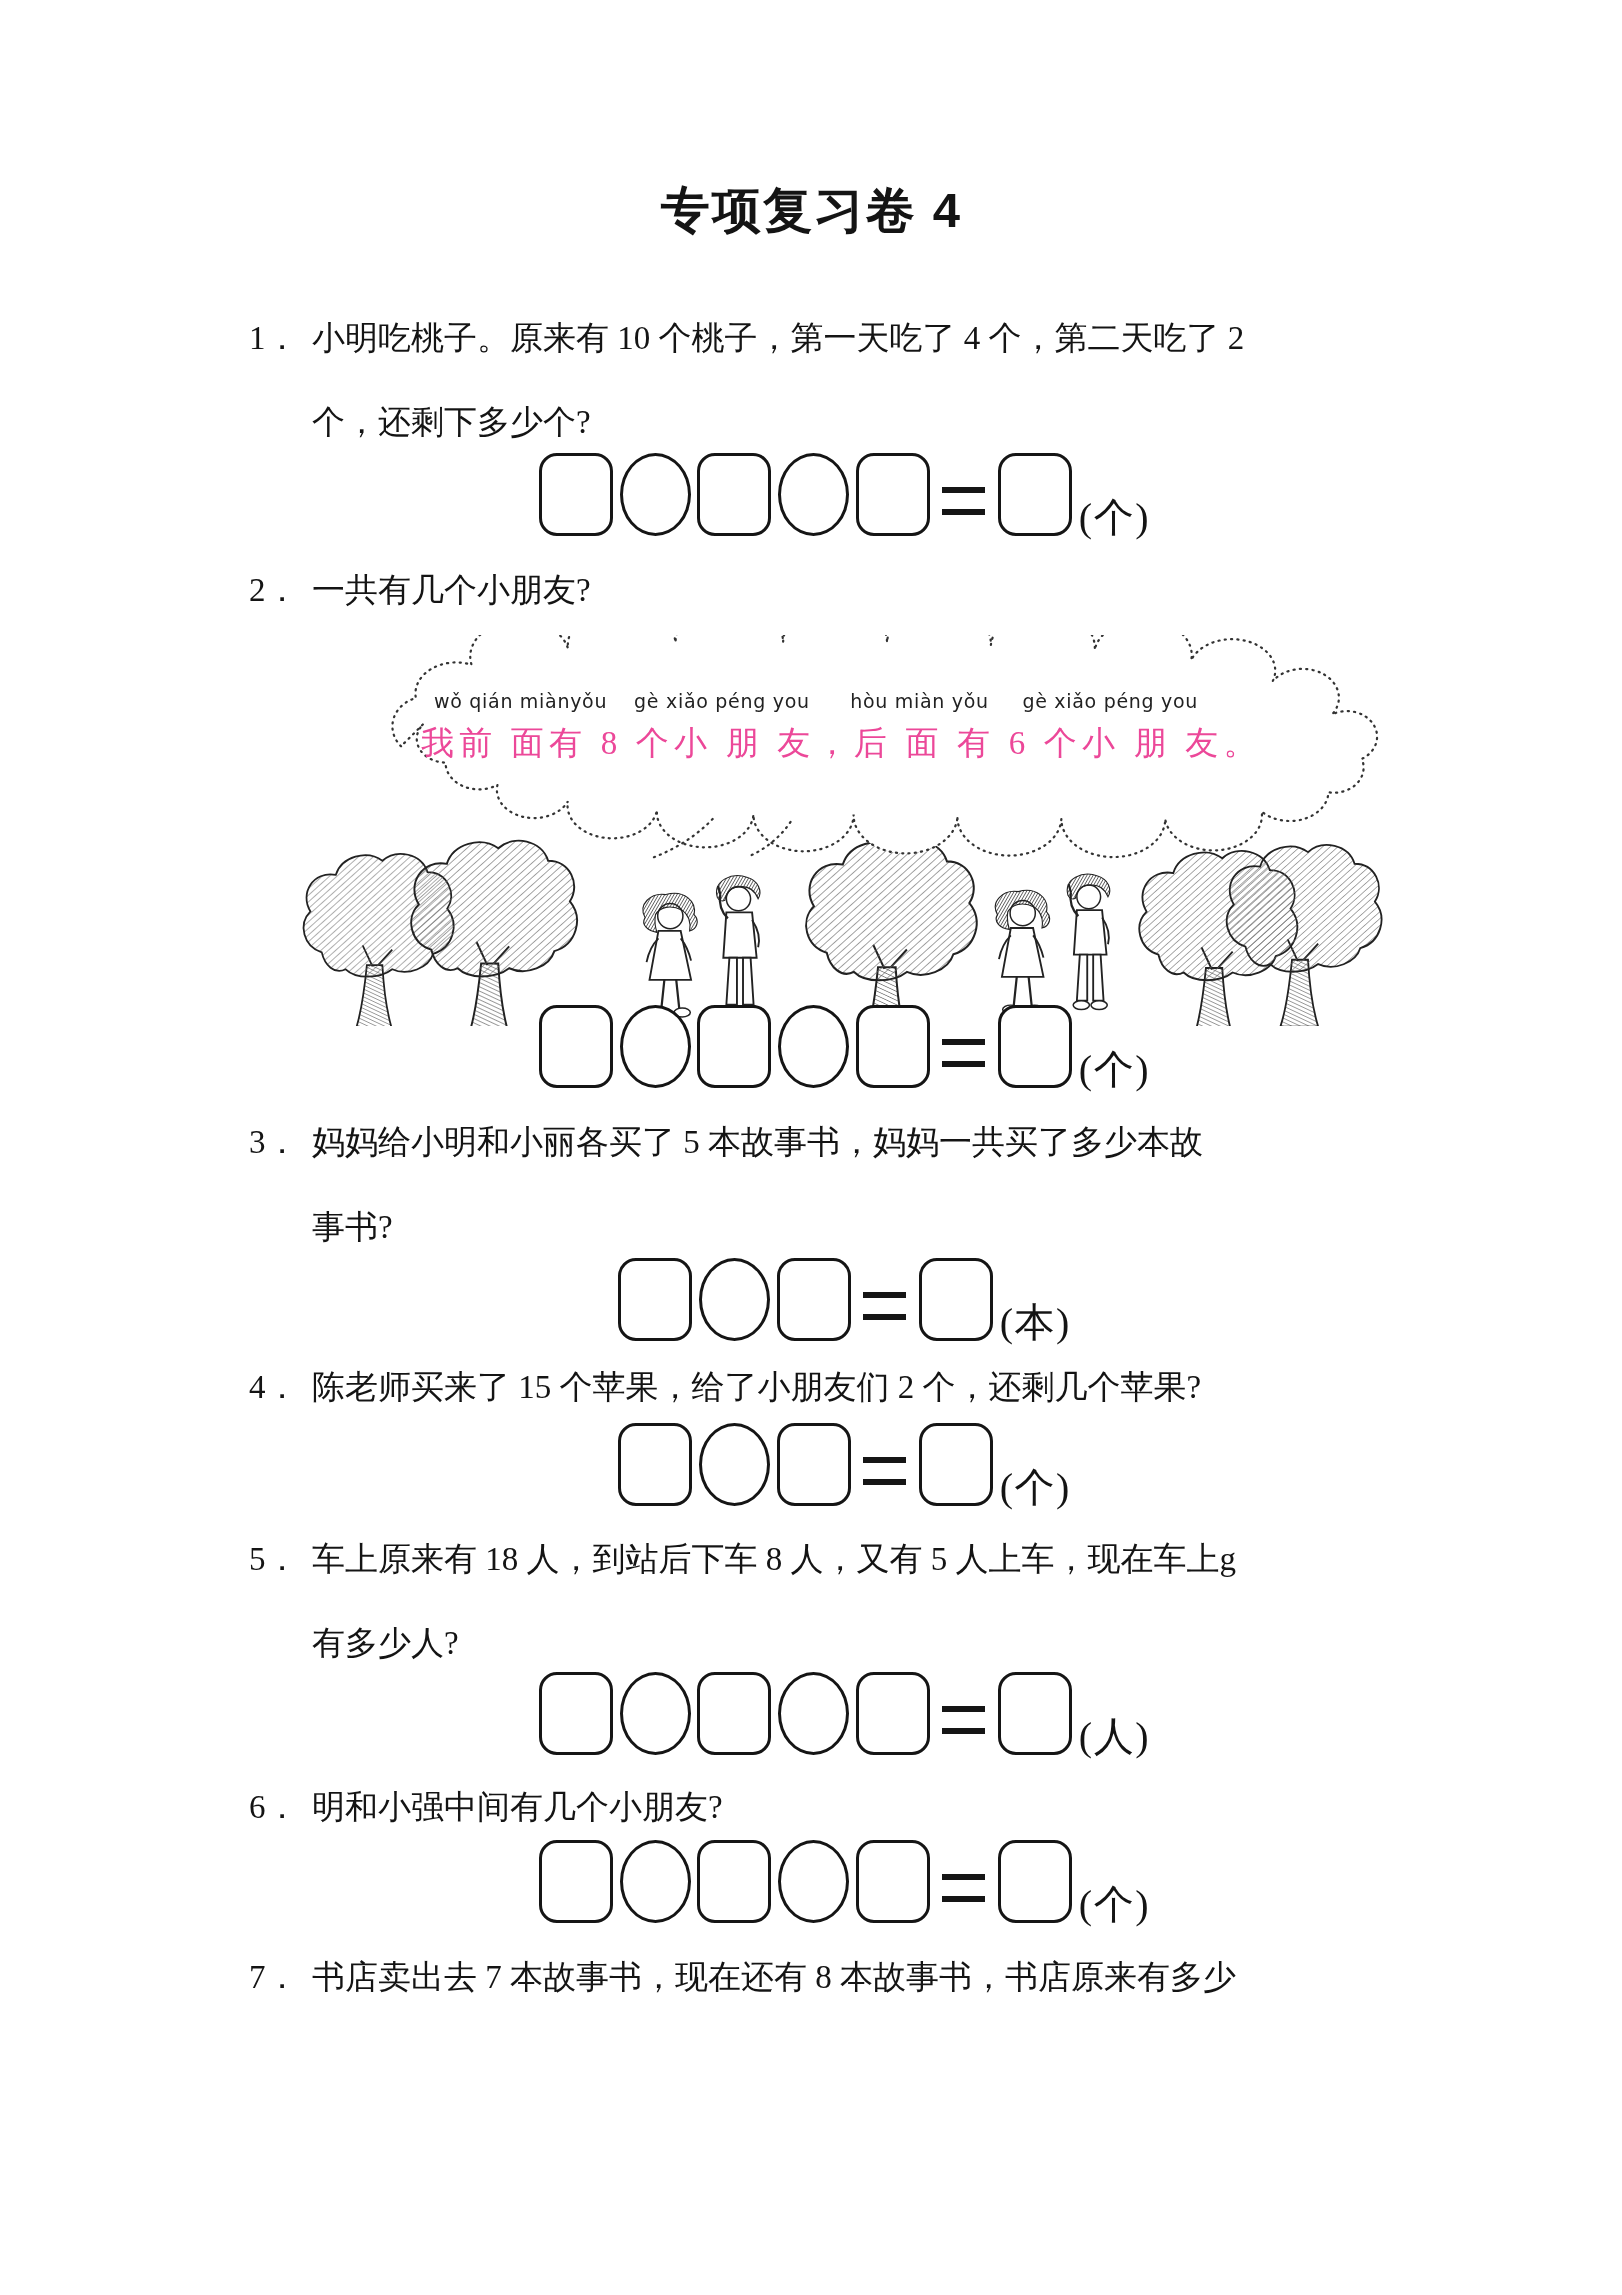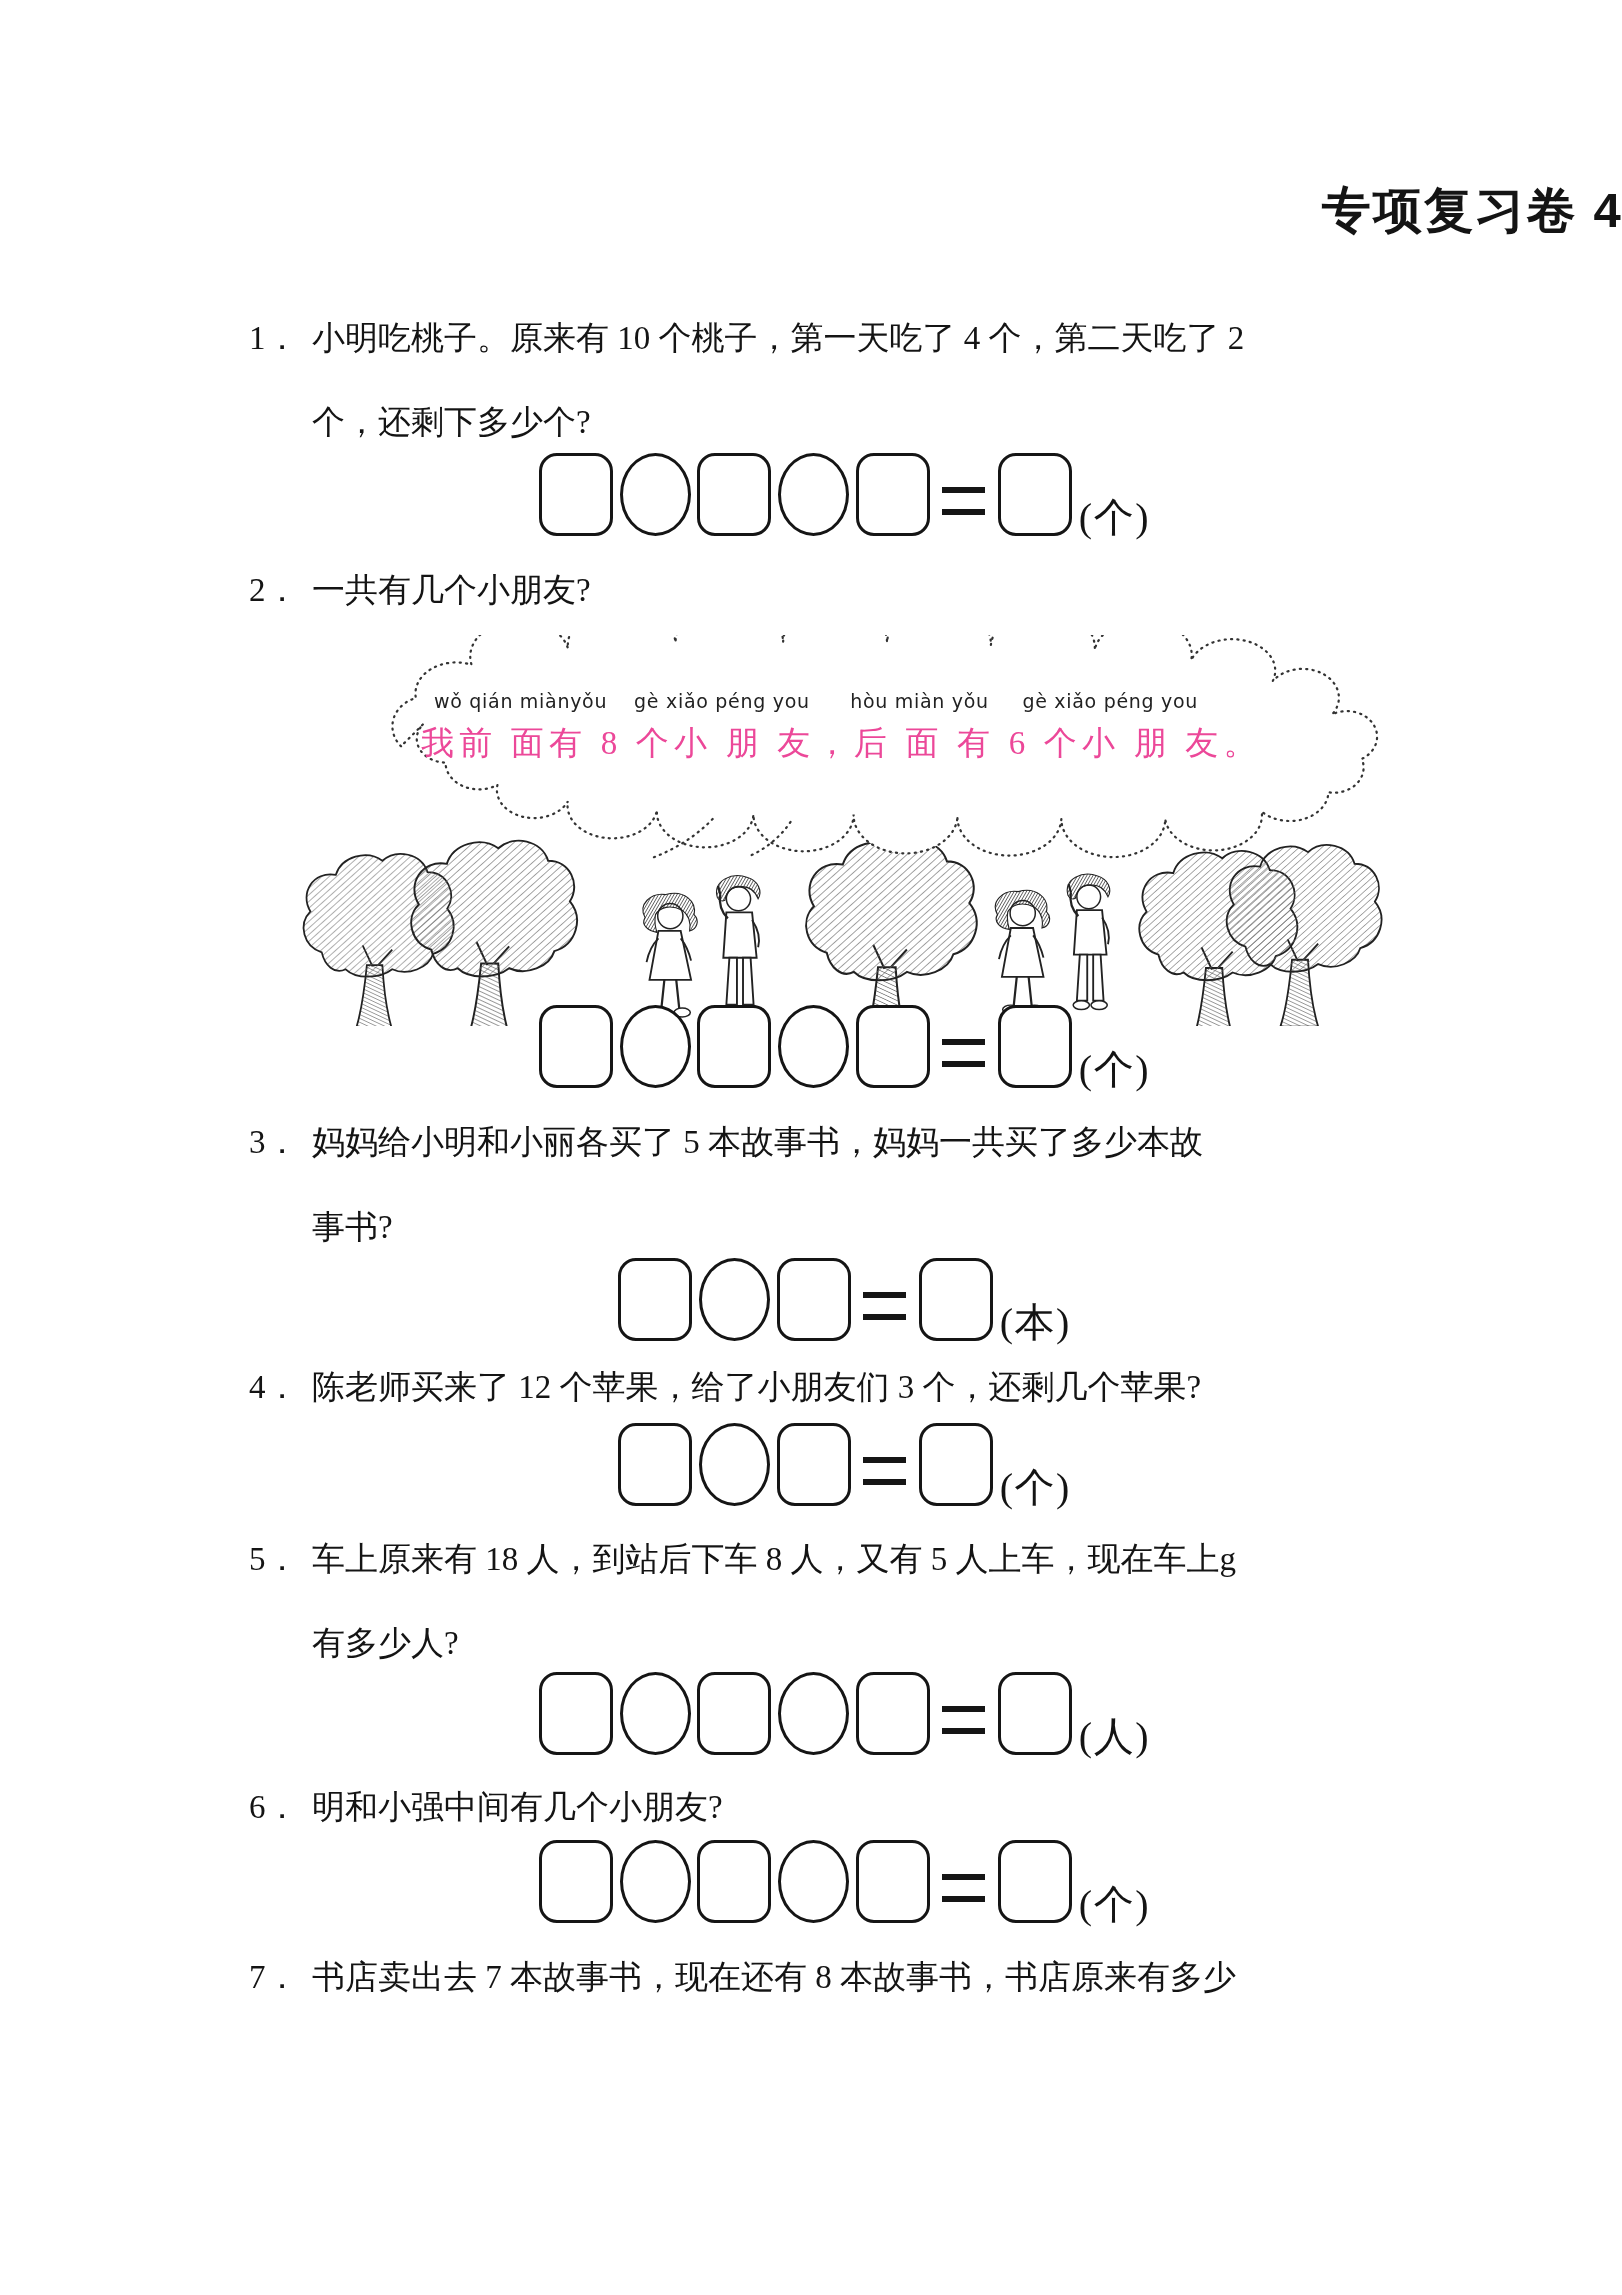--- a/index.html
+++ b/index.html
@@ -2,21 +2,21 @@
 <html style="font-size:12px"><head>
 <meta charset="utf-8">
 <style>
   html,body{margin:0;padding:0;}
   body{
     width:1623px;height:2295px;background:#ffffff;color:#141414;
     font-family:"Liberation Serif","DejaVu Serif",serif;
     overflow:hidden;position:relative;
   }
   .page-title{
-    margin:182px 0 0 0;text-align:right;
+    margin:182px 0 0 0;text-align:center;
     font-family:"Liberation Sans","DejaVu Sans",sans-serif;
     font-weight:900;font-size:49px;line-height:1.15;letter-spacing:2.2px;
   }
   .prob{display:flex;margin:0 223px 0 249px;font-size:33px;line-height:2.55;}
   .prob .num{flex:0 0 63px;}
   .prob .text{flex:1;}
   .line{display:block;}
 
   .eq-row{
     display:flex;justify-content:center;align-items:flex-start;gap:6.7px;
@@ -187,21 +187,21 @@
     <div class="ov"></div>
     <div class="sq"></div>
     <div class="eqs"></div>
     <div class="sq"></div>
     <span class="unit">(本)</span>
   </div>
 
 <div class="prob mt-p4">
   <span class="num">4．</span>
   <span class="text">
-    <span class="line">陈老师买来了 12 个苹果，给了小朋友们 3 个，还剩几个苹果?</span>
+    <span class="line">陈老师买来了 15 个苹果，给了小朋友们 2 个，还剩几个苹果?</span>
   </span>
 </div>
 <div class="eq-row mt-eq3">
     <div class="sq"></div>
     <div class="ov"></div>
     <div class="sq"></div>
     <div class="eqs"></div>
     <div class="sq"></div>
     <span class="unit">(个)</span>
   </div>

